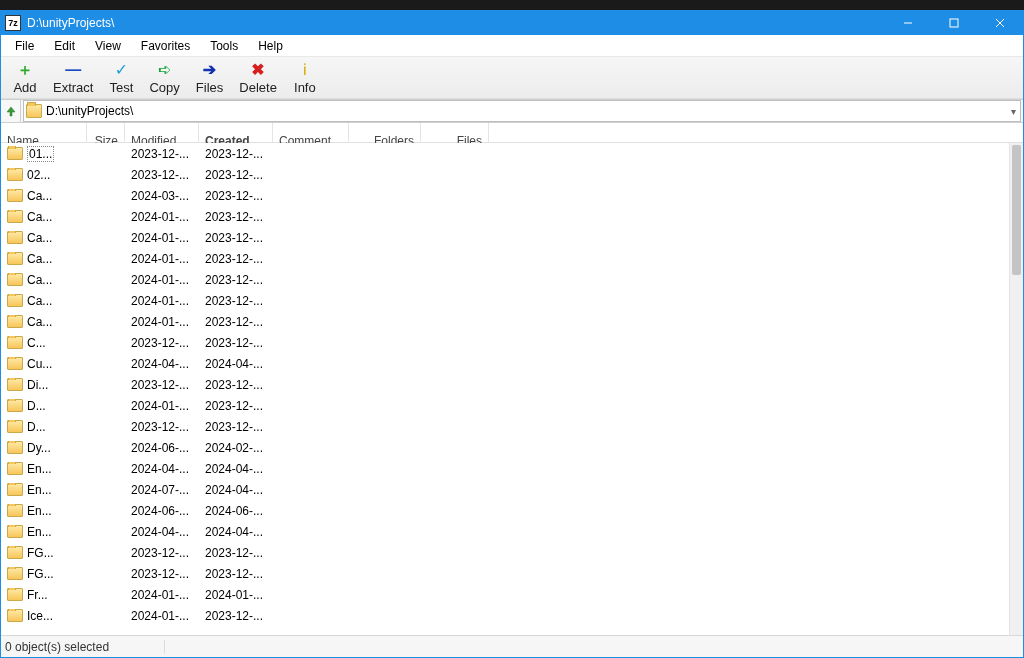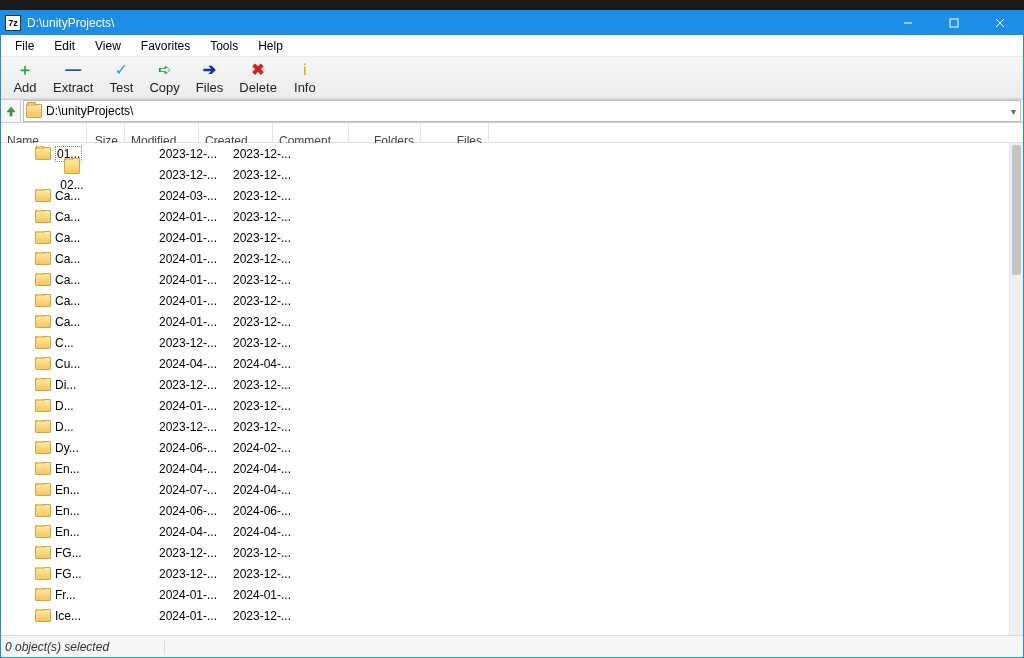--- a/index.html
+++ b/index.html
@@ -163,21 +163,20 @@
   
   .list-wrap {
     flex:1;
     position:relative;
     overflow:hidden;
     background:#fff;
   }
   .list {
     position:absolute; inset:0 14px 0 0;
     overflow:hidden;
-    padding-left:28px;
   }
   .row {
     height:21px;
     display:flex;
     align-items:center;
     white-space:nowrap;
   }
   .cell {
     padding:0 6px;
     overflow:hidden; text-overflow:ellipsis; white-space:nowrap;
@@ -225,21 +224,20 @@
     align-items:center;
     padding:0 4px;
     font-size:12px;
     color:#333;
   }
   .status-cell{
     border-right:1px solid #dcdcdc;
     padding:0 10px 0 0;
     margin-right:4px;
     min-width:160px;
-    font-style:italic;
   }
 </style>
 </head>
 <body>
 
 <div class="garbage-top"></div>
 
 <div class="window">
 
   <div class="titlebar">
@@ -314,40 +312,40 @@
       <div class="addr-folder-icon"></div>
       <div class="addr-text">D:\unityProjects\</div>
       <div class="addr-drop">▾</div>
     </div>
   </div>
 
   <div class="cols" id="cols">
       <div class="col" style="width: 86px;">Name</div>
       <div class="col right" style="width: 38px;">Size</div>
       <div class="col" style="width: 74px;">Modified</div>
-      <div class="col" style="width: 74px;">Created</div>
+      <div class="col" style="width: 74px; font-weight: bold;">Created</div>
       <div class="col" style="width: 76px;">Comment</div>
       <div class="col right" style="width: 72px; text-align: center;">Folders</div>
       <div class="col right" style="width: 68px;">Files</div>
       <div class="col" style="flex: 1 1 0%; border-right: none;"></div>
     </div>
 
   <div class="list-wrap">
     <div class="list" id="list">
         <div class="row first">
           <div class="cell cell-name" style="width: 86px;">
             <div class="folder-icon"></div>
             <div class="name-text">01...</div>
           </div>
           <div class="cell" style="width: 38px; text-align: right;"></div>
           <div class="cell" style="width: 74px;">2023-12-...</div>
           <div class="cell" style="width: 74px;">2023-12-...</div>
         </div>
         <div class="row">
-          <div class="cell cell-name" style="width: 86px; flex-direction: column;">
+          <div class="cell cell-name" style="width: 86px;">
             <div class="folder-icon"></div>
             <div class="name-text">02...</div>
           </div>
           <div class="cell" style="width: 38px; text-align: right;"></div>
           <div class="cell" style="width: 74px;">2023-12-...</div>
           <div class="cell" style="width: 74px;">2023-12-...</div>
         </div>
         <div class="row">
           <div class="cell cell-name" style="width: 86px;">
             <div class="folder-icon"></div>

